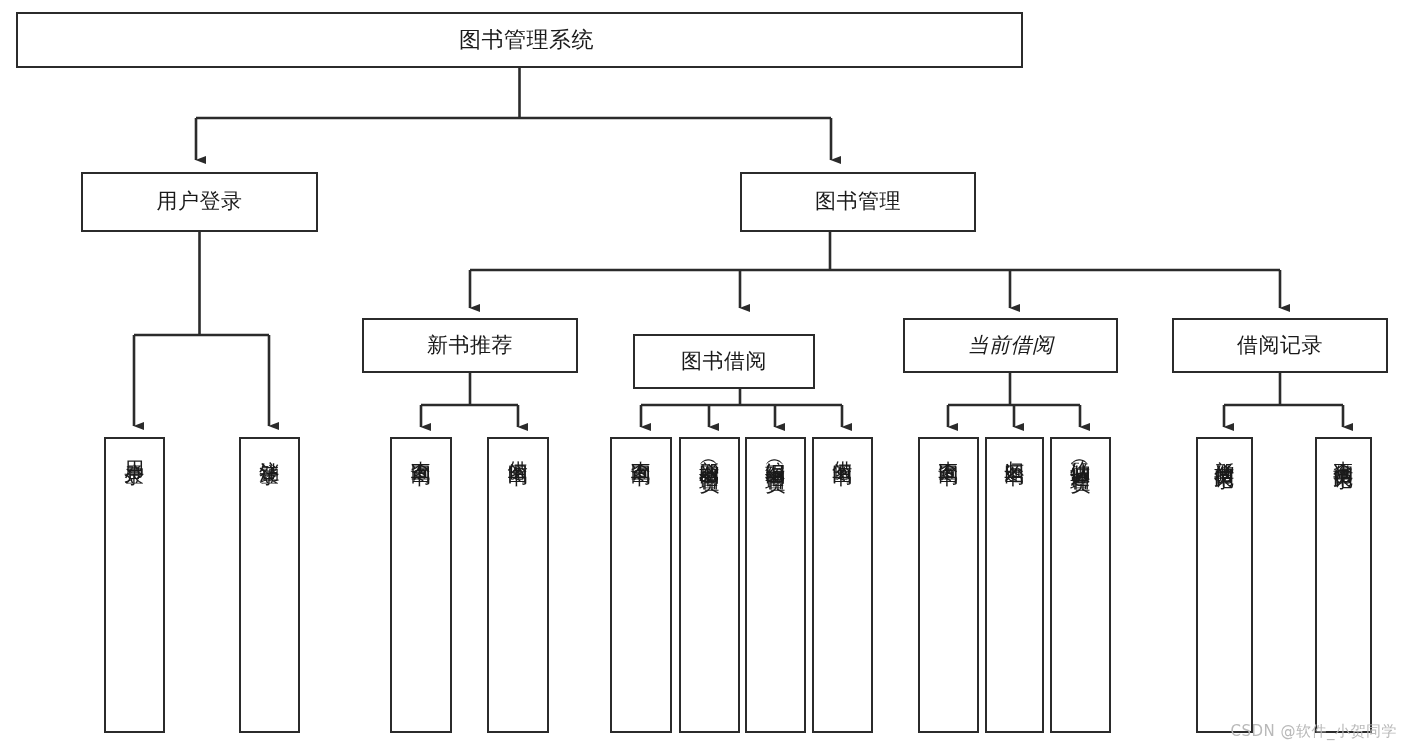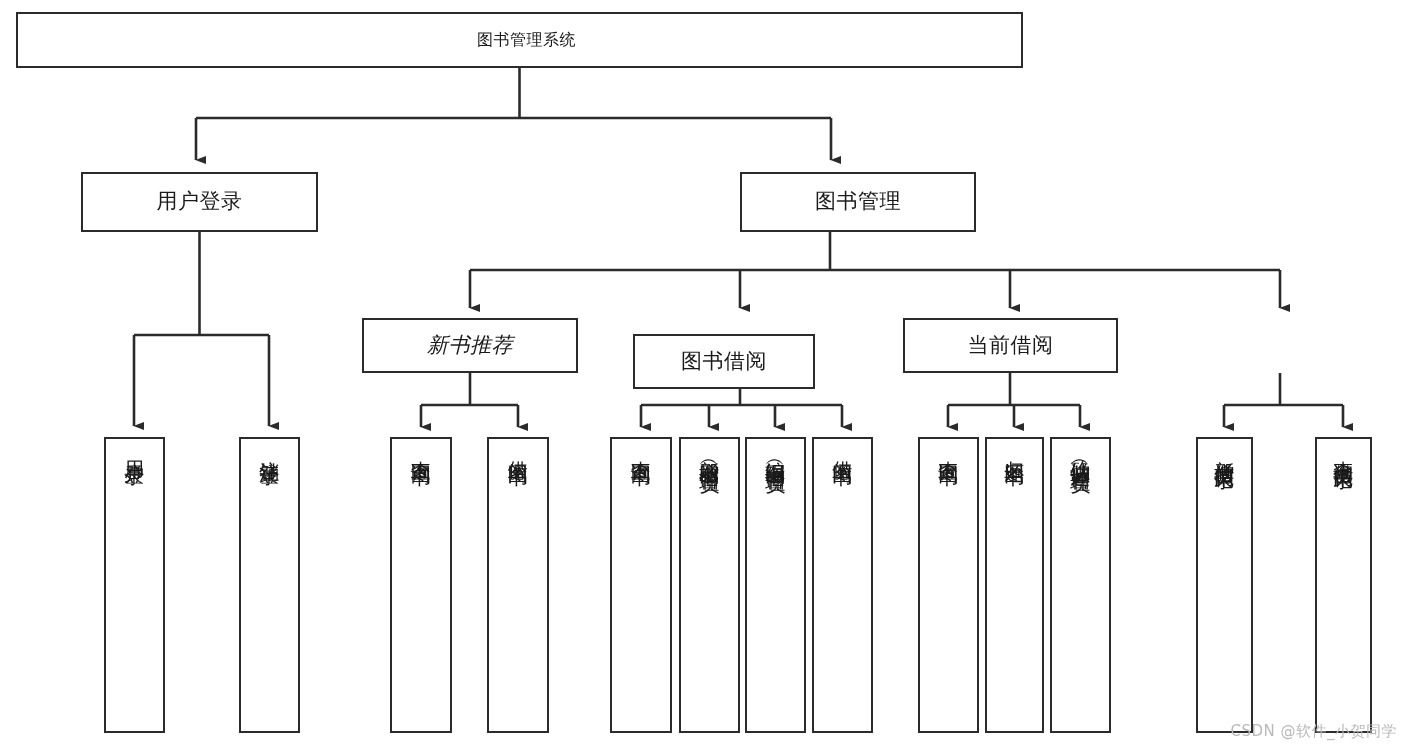--- a/index.html
+++ b/index.html
@@ -42,21 +42,21 @@
     line-height: 1.22;
     letter-spacing: 0.5px;
     color: #1a1a1a;
   }
   
   .h-node .node-label {
     font-size: 21px;
     white-space: nowrap;
   }
   .root .node-label {
-    font-size: 16px;
+    font-size: 22px;
     margin-left: 14px;
   }
   
   .v-node {
     align-items: flex-start;
     padding-top: 6px;
   }
   .v-node .node-label {
     writing-mode: vertical-rl;
     text-orientation: upright;
@@ -138,28 +138,31 @@
     <span class="node-label">图书管理系统</span>
   </div>
 
   <div class="node h-node" style="left:81px; top:172px; width:237px; height:60px;">
     <span class="node-label">用户登录</span>
   </div>
   <div class="node h-node" style="left:712px; top:172px; width:236px; height:60px;margin-left:28px;">
     <span class="node-label">图书管理</span>
   </div>
 
-  <div class="node h-node" style="left:362px; top:318px; width:216px; height:55px;font-style:italic;">
+  <div class="node h-node" style="left:362px; top:318px; width:216px; height:55px;">
     <span class="node-label">新书推荐</span>
   </div>
   <div class="node h-node" style="left:633px; top:334px; width:182px; height:55px;">
     <span class="node-label">图书借阅</span>
   </div>
-  <div class="node h-node" style="left:903px; top:318px; width:215px; height:55px;">
+  <div class="node h-node" style="left:903px; top:318px; width:215px; height:55px;font-style:italic;">
     <span class="node-label">当前借阅</span>
+  </div>
+  <div class="node h-node" style="left:1172px; top:318px; width:216px; height:55px;">
+    <span class="node-label">借阅记录</span>
   </div>
 
   <div class="node v-node" style="left:104px; top:437px; width:61px; height:296px;">
     <span class="node-label">用户登录</span>
   </div>
   <div class="node v-node" style="left:239px; top:437px; width:61px; height:296px;">
     <span class="node-label">注销登录</span>
   </div>
 
   <div class="node v-node" style="left:390px; top:437px; width:62px; height:296px;">

